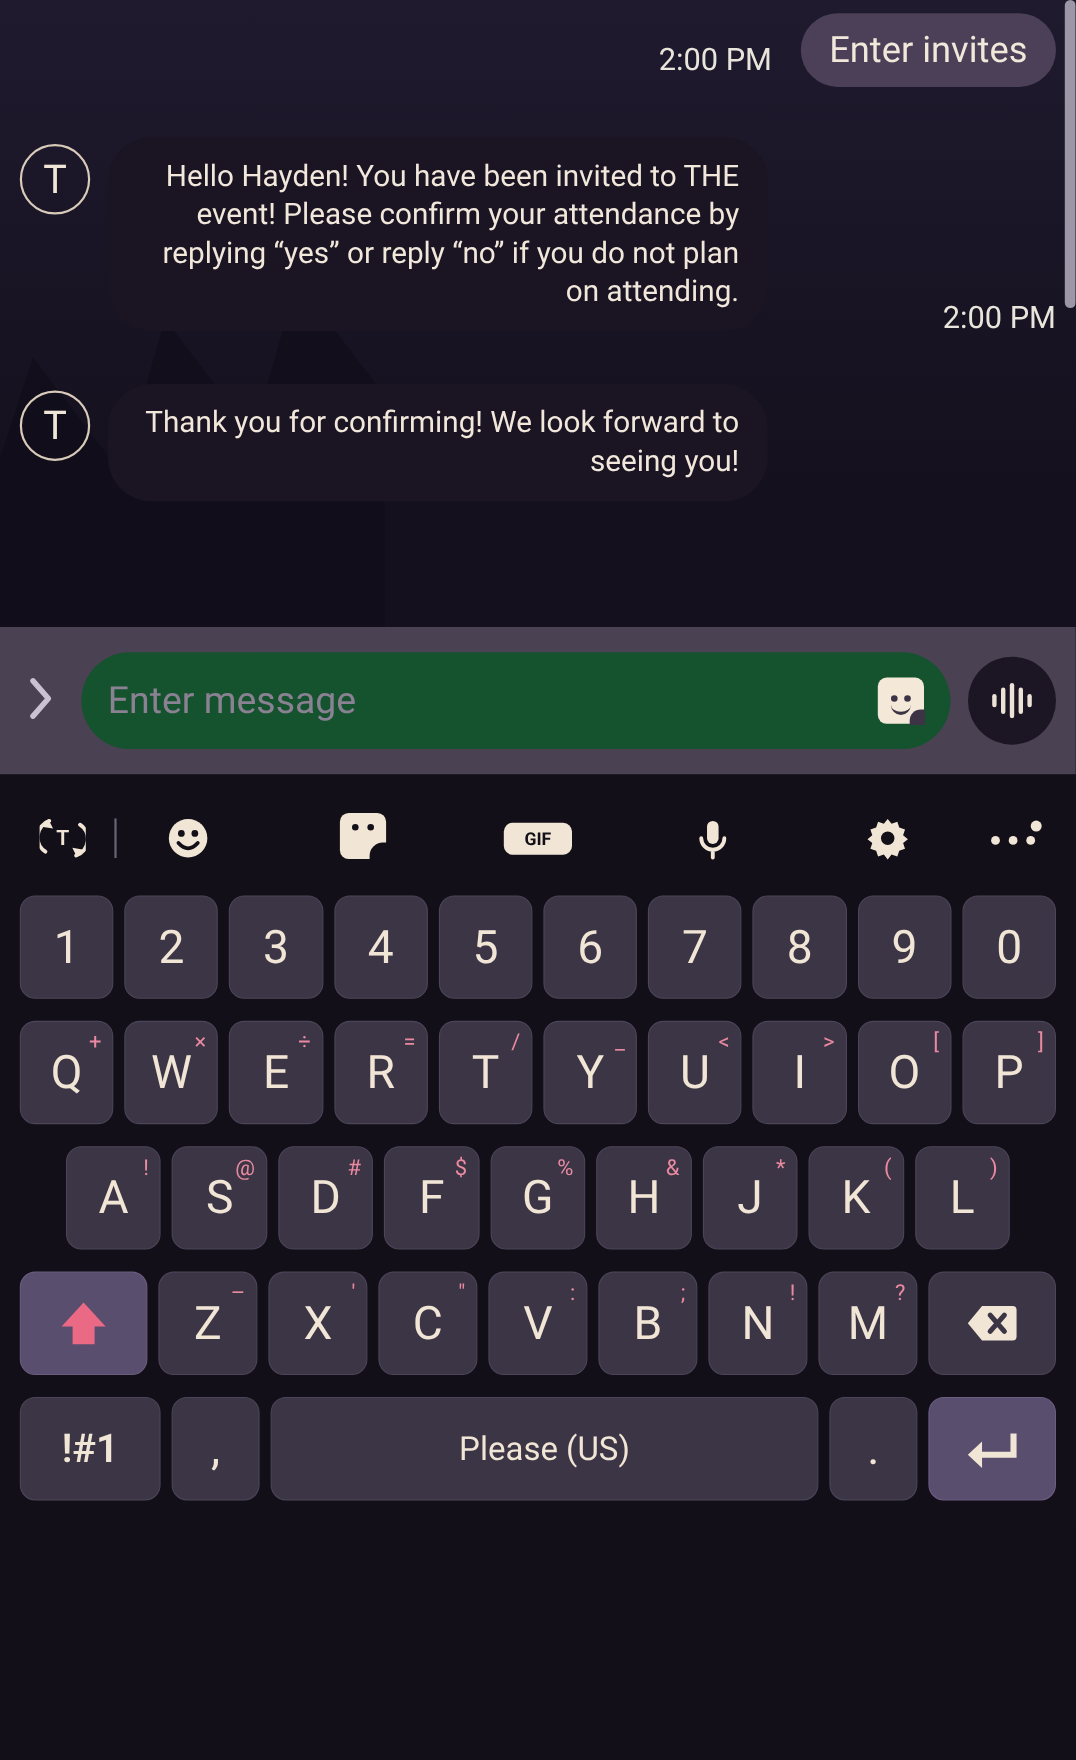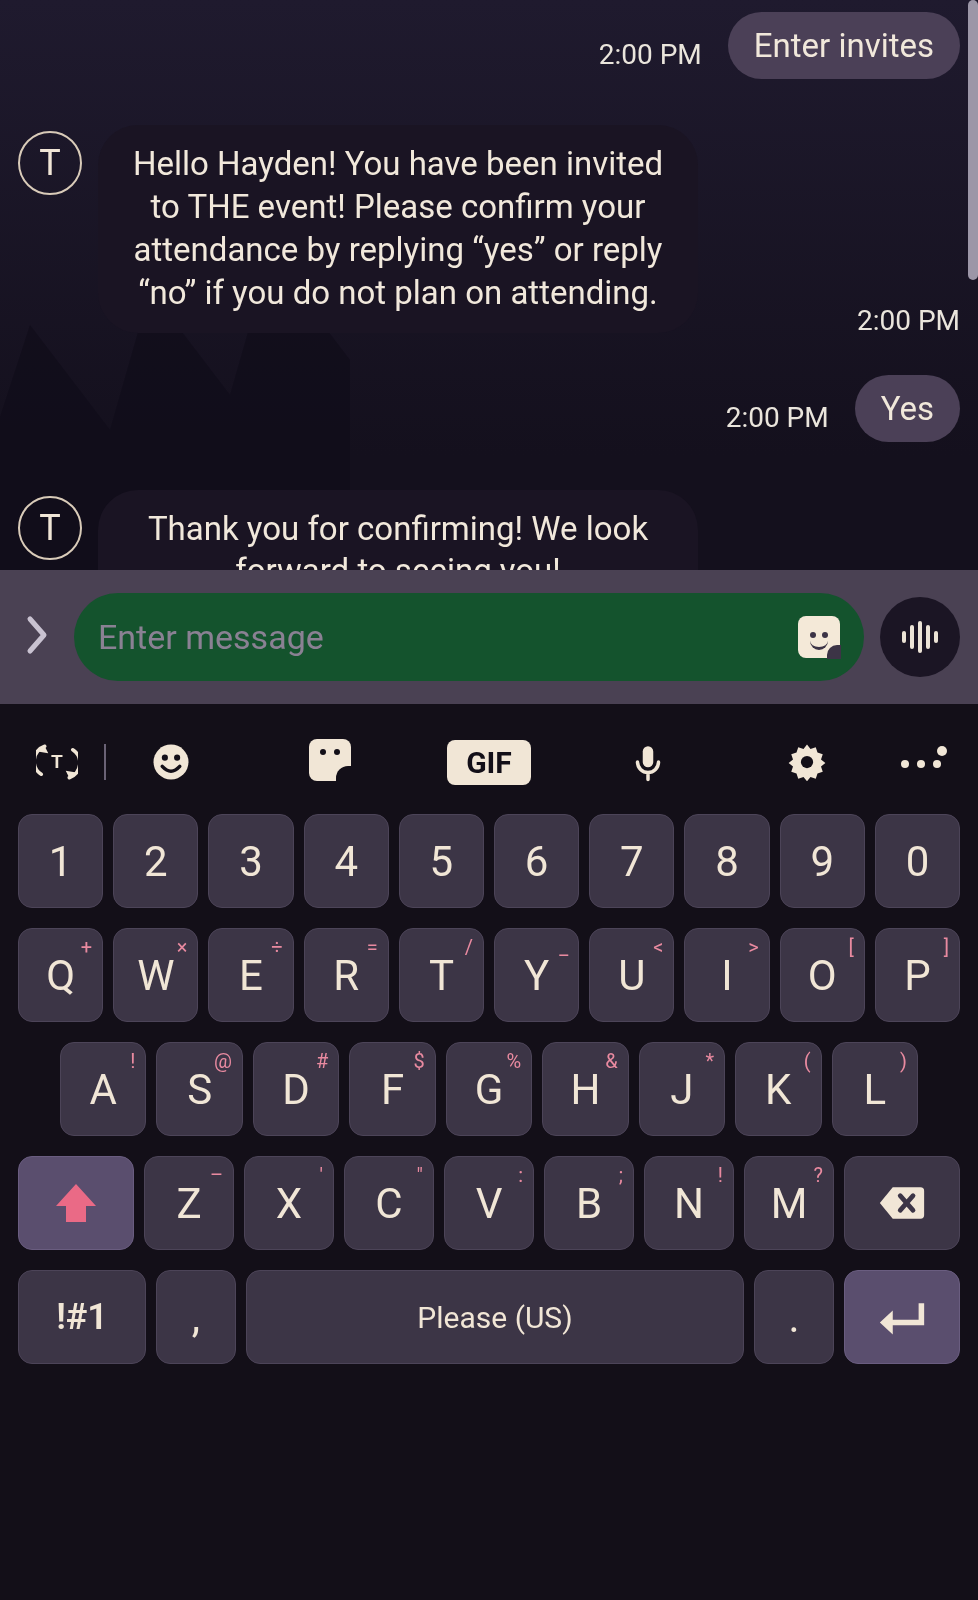--- a/index.html
+++ b/index.html
@@ -11,21 +11,21 @@
     .scrollbar-thumb { position:absolute; top:0; right:0; width:10px; height:280px; background:#9c96a7; border-radius:5px; }
 
     .row { position:relative; padding:4px 18px; }
     .sent-row { text-align:right; }
     .sent-bubble { display:inline-block; background:#4b4057; color:#f1e8db; font-size:33px; padding:14px 26px; border-radius:40px; vertical-align:middle; }
     .sent-time { display:inline-block; color:#eae5dc; font-size:28px; margin-right:22px; vertical-align:bottom; padding-bottom:8px; }
 
     .rec-row { display:flex; align-items:flex-start; gap:16px; }
     .avatar { width:64px; height:64px; border:2px solid #d9cbb9; border-radius:50%; color:#f0e5d6; font-size:36px; line-height:60px; text-align:center; flex:none; margin-top:6px; }
     .rec-wrap { position:relative; flex:1; }
-    .rec-bubble { display:inline-block; background:#1a1423; color:#f1e8db; font-size:33px; line-height:1.3; padding:18px 26px; border-radius:40px; max-width:600px; text-align:center; }
+    .rec-bubble { display:inline-block; background:#1a1423; color:#f1e8db; font-size:27px; line-height:1.3; padding:18px 26px; border-radius:40px; max-width:600px; text-align:right; }
     .rec-time { position:absolute; right:0; bottom:-4px; color:#eae5dc; font-size:28px; }
 
     .compose { display:flex; align-items:center; gap:16px; background:#4a4153; width:100%; height:134px; padding:0 18px; }
     .expand-btn { width:40px; text-align:center; }
     .expand-btn svg { width:26px; height:40px; }
     .input-pill { flex:1; height:88px; background:#14532d; border-radius:44px; display:flex; align-items:center; padding:0 24px; }
     .input-field { flex:1; background:none; border:none; outline:none; color:#f1e8db; font-size:34px; }
     .input-field::placeholder { color:#8a8193; }
     .sticker-inline { width:42px; height:42px; background:#f4e9d8; border-radius:8px; position:relative; display:flex; align-items:center; justify-content:center; }
     .sticker-inline::after { content:""; position:absolute; bottom:-1px; right:-1px; width:14px; height:14px; background:#3c3446; border-top-left-radius:10px; }
@@ -34,21 +34,21 @@
     .sticker-smile { position:absolute; bottom:8px; width:18px; height:9px; border-bottom:3px solid #3c3446; border-radius:0 0 12px 12px;}
     .voice-btn { width:80px; height:80px; background:#1b1524; border-radius:50%; display:flex; align-items:center; justify-content:center; }
     .voice-btn svg { width:40px; height:32px; }
 
     .kb { background:#130f18; width:100%; height:896px; padding:10px 18px 32px; }
     .kb-toolbar { display:flex; align-items:center; height:96px; padding:0 4px; }
     .kb-tool { flex:1; text-align:center; color:#f1e6d6; }
     .kb-tool-first { flex:none; width:70px; position:relative; }
     .kb-tool-first::after { content:""; position:absolute; right:-14px; top:50%; transform:translateY(-50%); width:2px; height:36px; background:#6a6275; }
     .kb-tool svg{ width:42px; height:42px; vertical-align:middle; }
-    .gif-badge { display:inline-block; background:#f1e6d6; color:#130f18; font-weight:700; font-size:30px; padding:5px 19px; border-radius:8px; }
+    .gif-badge { display:inline-block; background:#f1e6d6; color:#130f18; font-weight:700; font-size:16px; padding:5px 19px; border-radius:8px; }
     .tool-sticker { display:inline-block; width:42px; height:42px; background:#f1e6d6; border-radius:8px; position:relative; }
     .tool-sticker::after { content:""; position:absolute; bottom:-1px; right:-1px; width:16px; height:16px; background:#130f18; border-top-left-radius:12px; }
     .ts-eyes { position:absolute; top:10px; left:0; width:100%; display:flex; justify-content:center; gap:8px;}
     .ts-eyes span{ width:6px; height:6px; background:#130f18; border-radius:50%;}
     .dots { display:inline-flex; gap:8px; position:relative; }
     .dots span{ width:8px; height:8px; background:#f1e6d6; border-radius:50%;}
     .dots::after{ content:""; position:absolute; top:-14px; right:-6px; width:10px; height:10px; background:#f1e6d6; border-radius:50%;}
 
     .kb-rows { display:flex; flex-direction:column; gap:20px; margin-top:4px; }
     .kb-row { display:flex; gap:10px; }
@@ -74,24 +74,20 @@
   </div>
 
   <div class="row rec-row" style="margin-top:38px">
     <div class="avatar">T</div>
     <div class="rec-wrap">
       <div class="rec-bubble">Hello Hayden! You have been invited to THE event! Please confirm your attendance by replying “yes” or reply “no” if you do not plan on attending.</div>
       <div class="rec-time">2:00 PM</div>
     </div>
   </div>
 
-  <div class="row sent-row" style="margin-top:34px">
-    <span class="sent-time">2:00 PM</span>
-    <span class="sent-bubble">Yes</span>
-  </div>
 
   <div class="row rec-row" style="margin-top:40px">
     <div class="avatar">T</div>
     <div class="rec-wrap">
       <div class="rec-bubble">Thank you for confirming! We look forward to seeing you!</div>
       
     </div>
   </div>
 </div>
 

